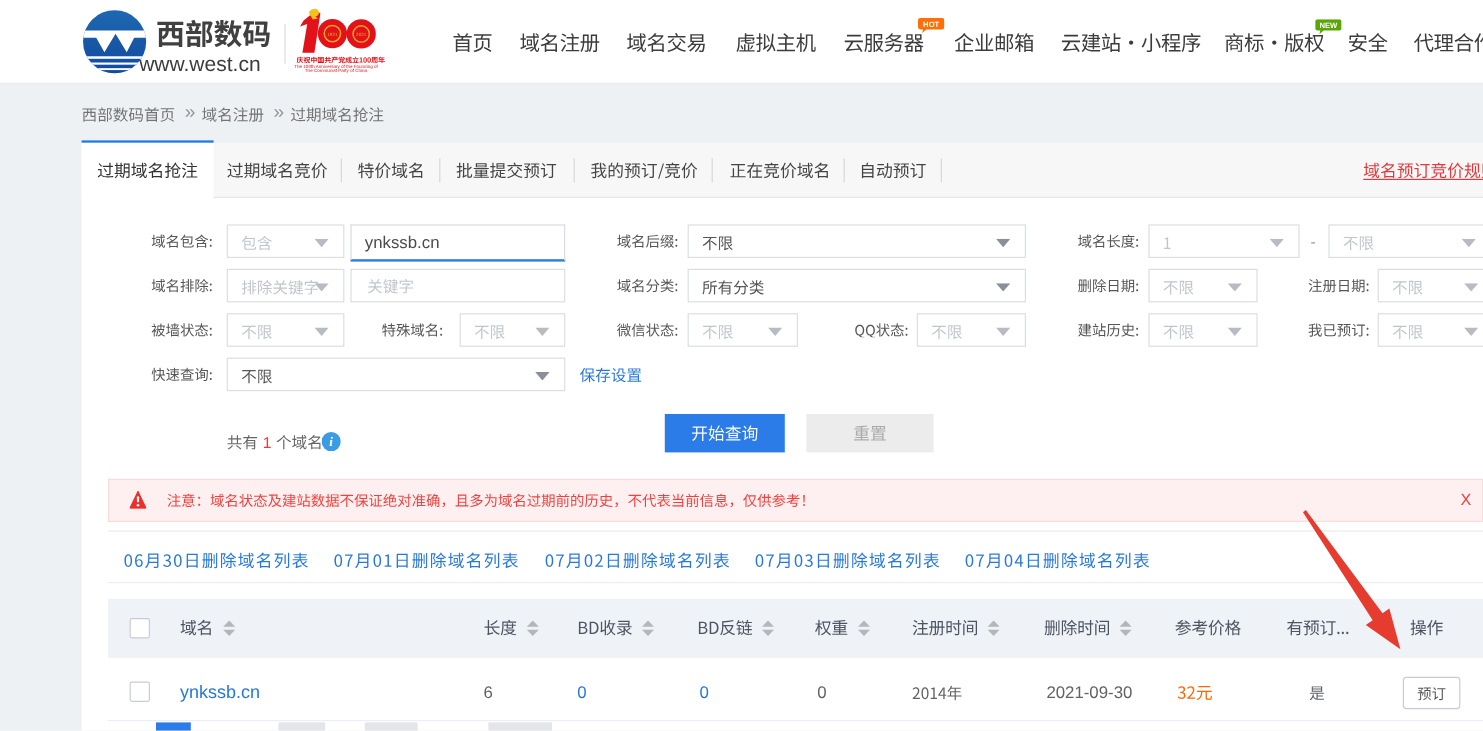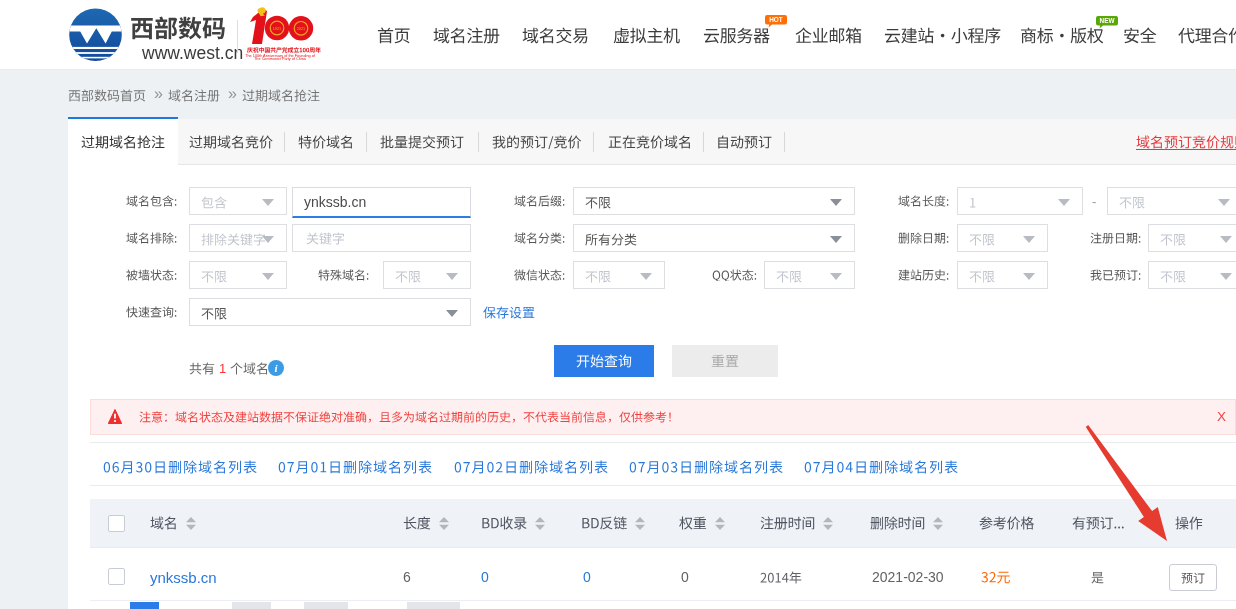--- a/index.html
+++ b/index.html
@@ -30,21 +30,21 @@
 <div style="position:absolute;left:130px;top:16px;">
     <svg style="width:96.0px;height:24.0px;" viewBox="0 -880 4000 1000" fill="#404040">
       <g transform="scale(1,-1)">
         <use href="#g0" x="0"></use>
         <use href="#g1" x="1000"></use>
         <use href="#g2" x="2000"></use>
         <use href="#g3" x="3000"></use>
       </g>
     </svg>
   </div>
-<div style="position:absolute;left:142px;top:43px;"><span style="font-family:'Liberation Sans',sans-serif;font-size:17.5px;color:#3c3c3c;letter-spacing:0px">www.west.cn</span></div>
+<div style="position:absolute;left:116px;top:43px;"><span style="font-family:'Liberation Sans',sans-serif;font-size:17.5px;color:#3c3c3c;letter-spacing:0px">www.west.cn</span></div>
 <div style="position:absolute;left:237px;top:20px;width:1px;height:33px;background:#ddd"></div>
 <svg width="74" height="42" viewBox="0 0 74 42" style="position:absolute;left:246px;top:4px">
 <g fill="#e3121a">
 <path d="M7 13 L17 5 L21 7 L16 40 L6 40 L10 16 L4 18 Z"></path>
 <circle cx="31" cy="24" r="12.2"></circle>
 <circle cx="55" cy="24.3" r="12.2"></circle>
 </g>
 <circle cx="31" cy="24" r="6.8" fill="none" stroke="#f0a728" stroke-width="1.2"></circle>
 <circle cx="55" cy="24.3" r="6.8" fill="none" stroke="#f0a728" stroke-width="1.2"></circle>
 <text x="31" y="25.6" font-size="3.8" fill="#f0a728" text-anchor="middle" font-family="Liberation Sans">1921</text>
@@ -1034,21 +1034,21 @@
       <g transform="scale(1,-1)">
         <use href="#g150" x="0"></use>
         <use href="#g144" x="555"></use>
         <use href="#g86" x="1110"></use>
         <use href="#g151" x="1665"></use>
         <use href="#g163" x="2220"></use>
       </g>
     </svg>
   </div>
 <div style="position:absolute;left:872px;top:553px;height:48px;display:flex;align-items:center;">
-    <span style="font-family:'Liberation Sans',sans-serif;font-size:14px;color:#606266">2021-02-30</span>
+    <span style="font-family:'Liberation Sans',sans-serif;font-size:14px;color:#606266">2021-09-30</span>
   </div>
 <div style="position:absolute;left:981px;top:553px;height:48px;display:flex;align-items:center;">
     <svg style="width:29.5px;height:14.0px;" viewBox="0 -880 2110 1000" fill="#ff6600">
       <g transform="scale(1,-1)">
         <use href="#g147" x="0"></use>
         <use href="#g150" x="555"></use>
         <use href="#g164" x="1110"></use>
       </g>
     </svg>
   </div>

